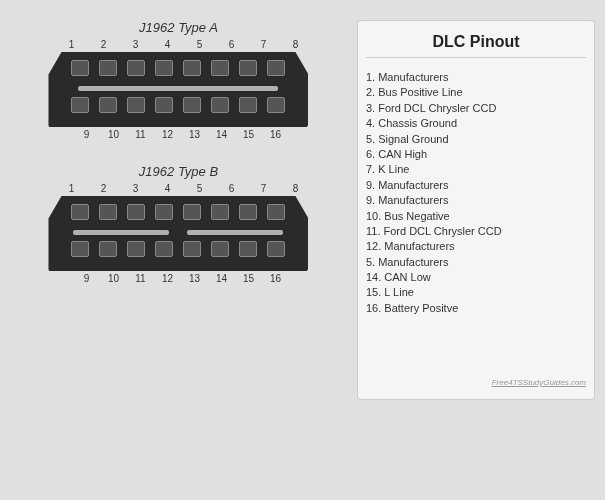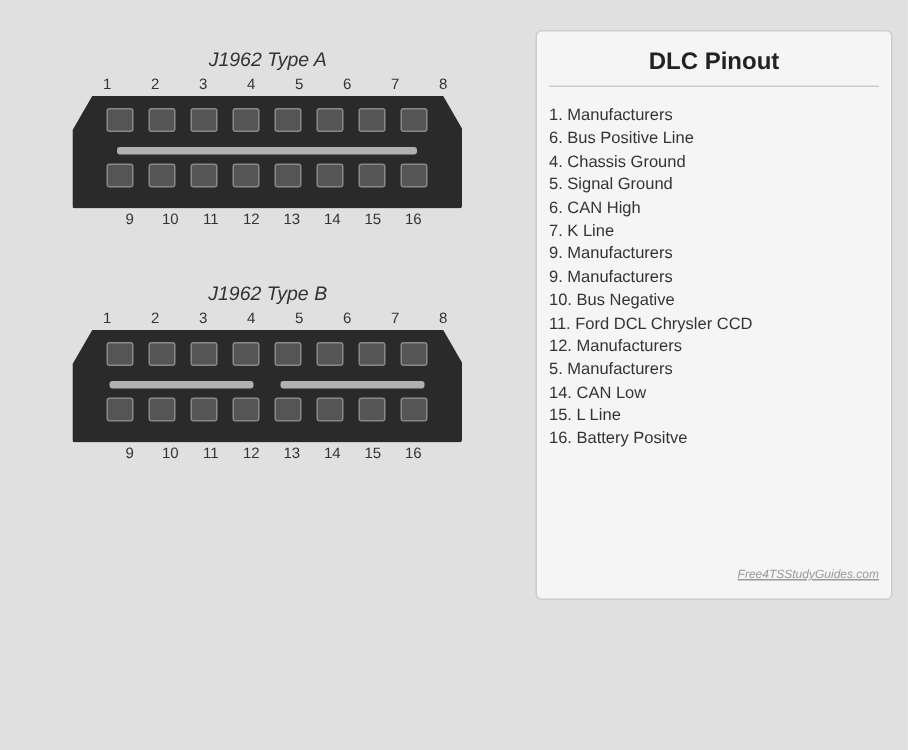--- a/index.html
+++ b/index.html
@@ -36,21 +36,20 @@
       flex-direction: column;
       align-items: center;
       width: 100%;
     }
     .connector-title {
       font-size: 13px;
       font-style: italic;
       color: #333;
       margin-bottom: 4px;
       font-weight: normal;
-      margin-top: 12px;
     }
     .pin-row-top {
       display: flex;
       flex-direction: row;
       justify-content: center;
       gap: 18px;
       margin-bottom: 2px;
       padding-left: 10px;
     }
     .pin-num {
@@ -251,21 +250,22 @@
         <span class="pin-num">16</span>
       </div>
     </div>
 
   </div>
 
   <div class="pinout-panel">
     <div class="pinout-title">DLC Pinout</div>
     <ul class="pinout-list">
     <li class="pinout-item">1. Manufacturers</li>
-        <li class="pinout-item">6. Bus Positive Line</li>
+        <li class="pinout-item">2. Bus Positive Line</li>
+        <li class="pinout-item">3. Ford DCL Chrysler CCD</li>
         <li class="pinout-item">4. Chassis Ground</li>
         <li class="pinout-item">5. Signal Ground</li>
         <li class="pinout-item">6. CAN High</li>
         <li class="pinout-item">7. K Line</li>
         <li class="pinout-item">9. Manufacturers</li>
         <li class="pinout-item">9. Manufacturers</li>
         <li class="pinout-item">10. Bus Negative</li>
         <li class="pinout-item">11. Ford DCL Chrysler CCD</li>
         <li class="pinout-item">12. Manufacturers</li>
         <li class="pinout-item">5. Manufacturers</li>

